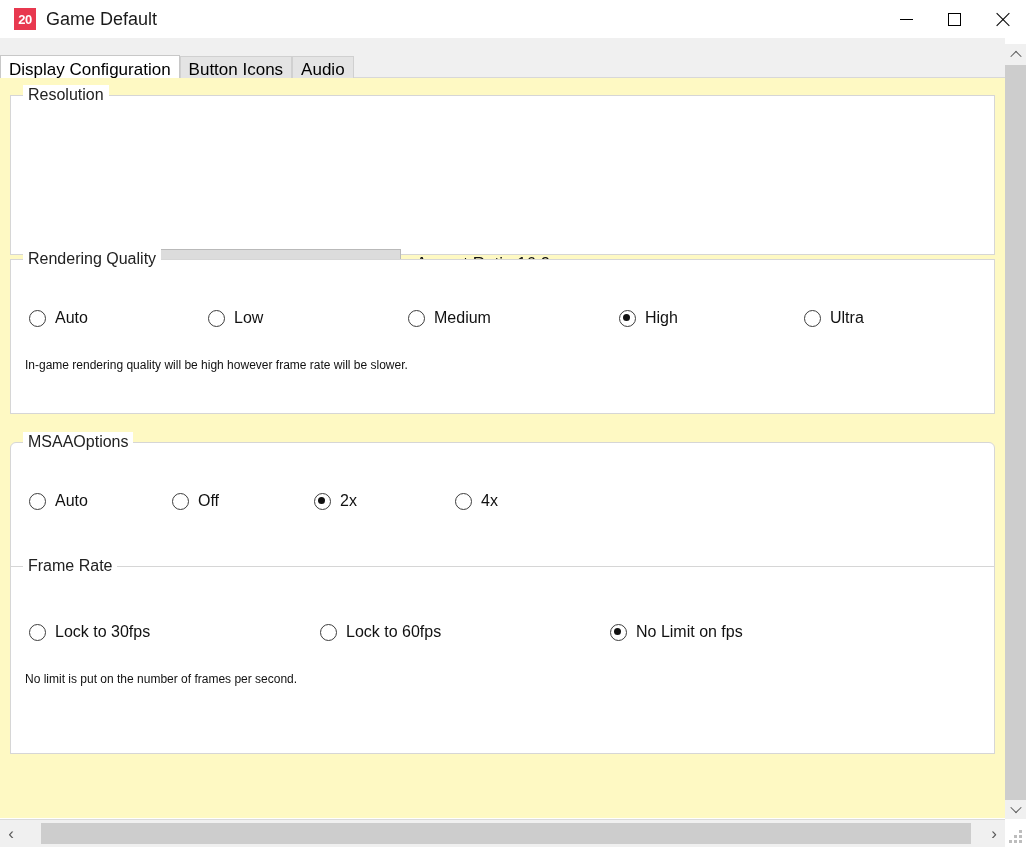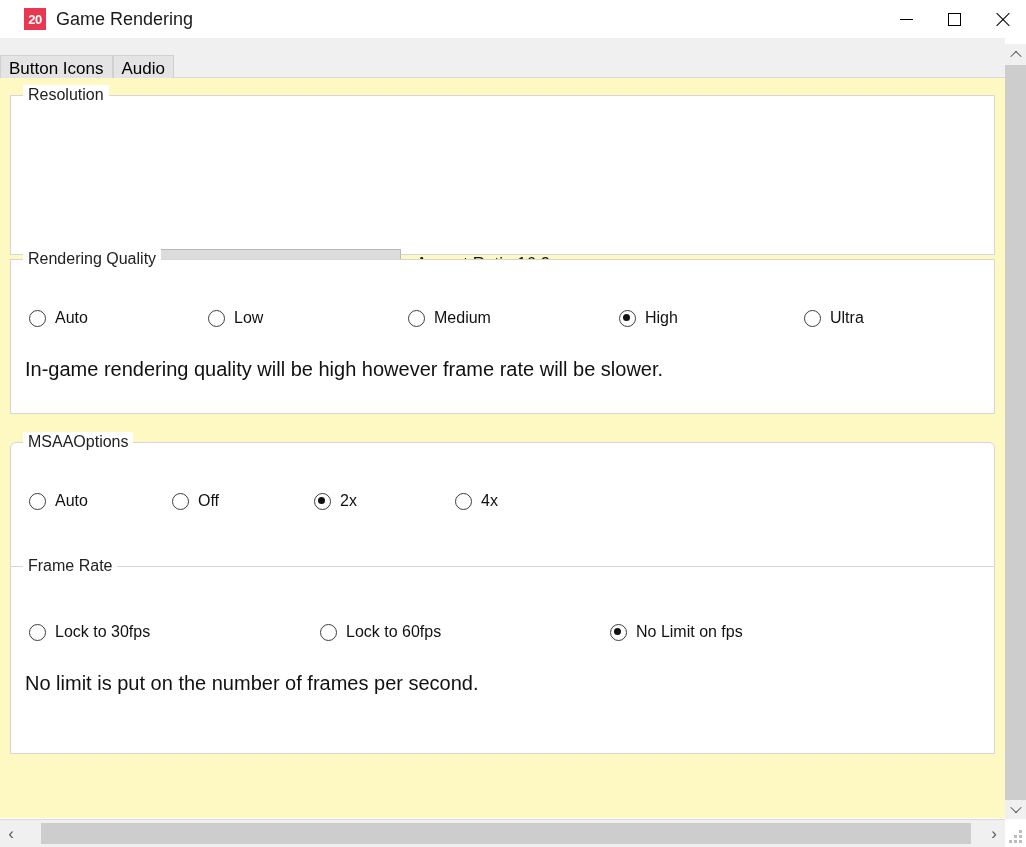--- a/index.html
+++ b/index.html
@@ -24,21 +24,21 @@
   .titlebar {
     position: absolute;
     left: 0; top: 0;
     width: 1026px; height: 38px;
     background: #ffffff;
     display: flex;
     align-items: center;
   }
   .app-icon {
     width: 22px; height: 22px;
-    margin-left: 24px;
+    margin-left: 14px;
     background: #e8384f;
     color: #ffffff;
     font-size: 13px;
     font-weight: bold;
     display: flex;
     align-items: center;
     justify-content: center;
     letter-spacing: -0.5px;
     font-family: "Liberation Sans", sans-serif;
   }
@@ -202,21 +202,21 @@
     position: absolute;
     left: 405px; top: 158px;
     font-size: 17px;
     color: #111;
     white-space: nowrap;
   }
 
   
   .desc {
     position: absolute;
-    font-size: 20px;
+    font-size: 12px;
     color: #111;
     white-space: nowrap;
   }
 
   
   .restore-btn {
     position: absolute;
     left: 12px; top: 690px;
     width: 285px; height: 30px;
     background: #e2e2e2;
@@ -300,37 +300,38 @@
     display: block;
   }
 </style>
 </head>
 <body>
 
 <div id="app">
 
   <div class="titlebar">
     <div class="app-icon">20</div>
-    <div class="app-title">Game Rendering</div>
+    <div class="app-title">Game Default</div>
 
     <div class="win-btns">
       <button class="win-btn">
         <span class="glyph-min"></span>
       </button>
       <button class="win-btn">
         <span class="glyph-max"></span>
       </button>
       <button class="win-btn close">
         <span class="glyph-close"></span>
       </button>
     </div>
   </div>
 
   <div class="tabstrip">
     <div class="tabs">
+      <div class="tab active">Display Configuration</div>
       <div class="tab">Button Icons</div>
       <div class="tab">Audio</div>
     </div>
   </div>
 
   <div class="content">
 
     <div class="group" style="left:10px; top:17px; width:985px; height:160px;">
       <legend class="gtitle">Resolution</legend>
 

